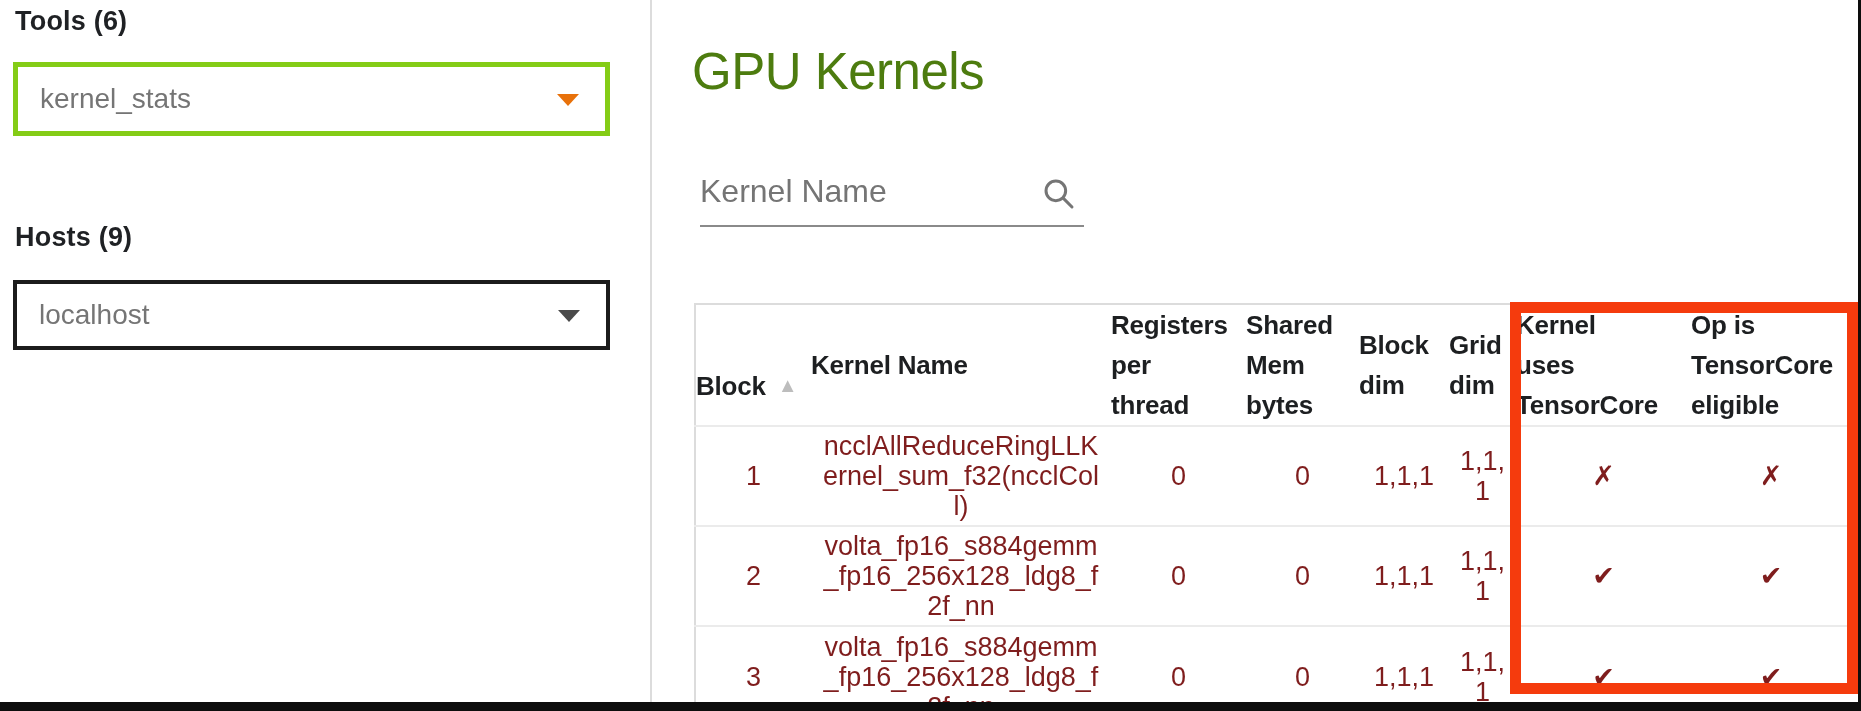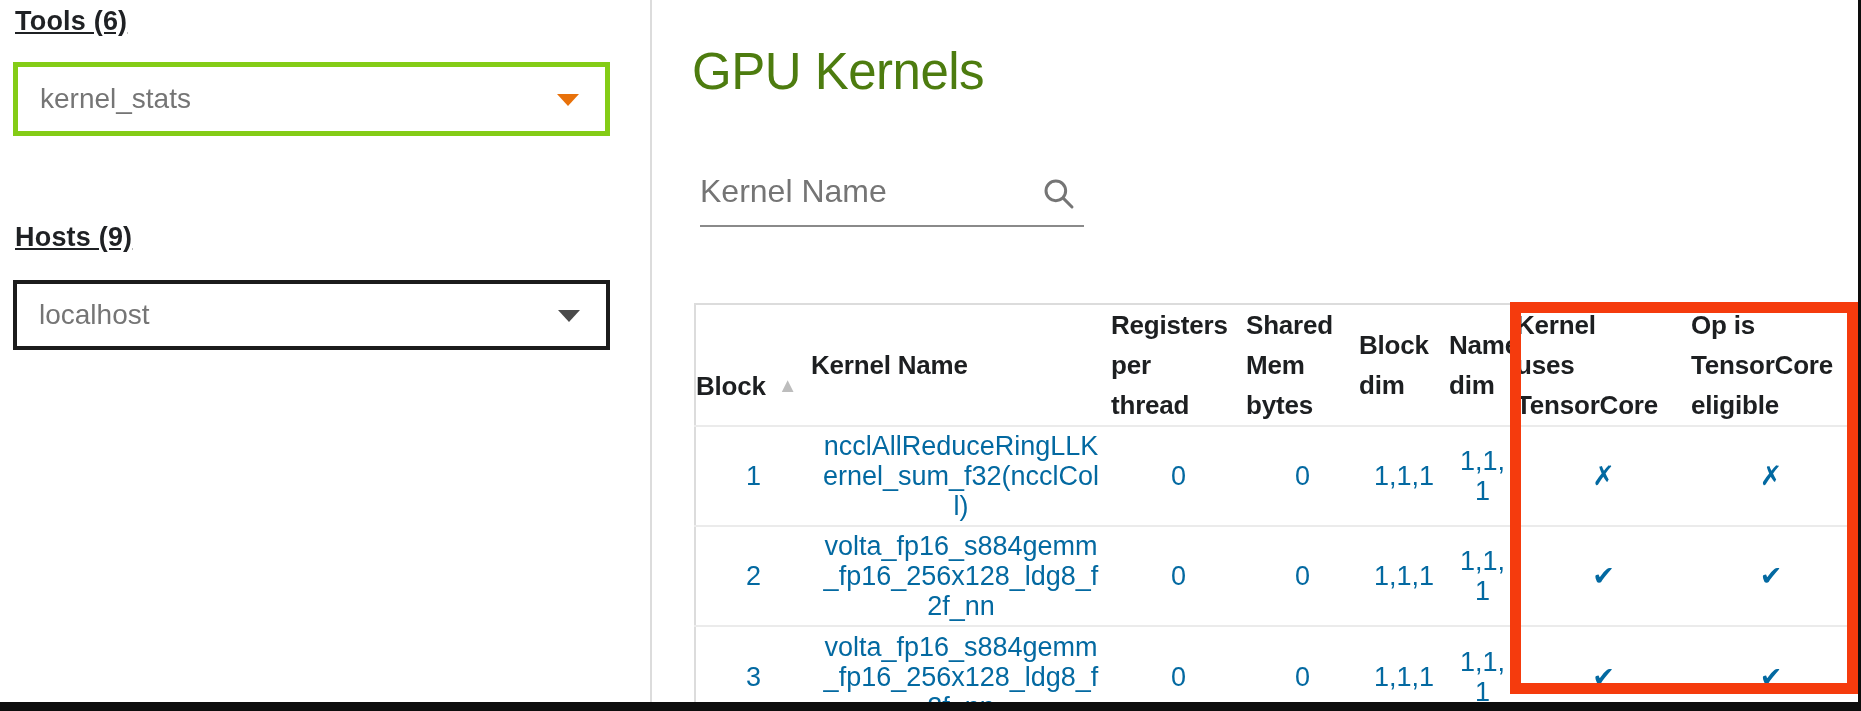--- a/index.html
+++ b/index.html
@@ -5,21 +5,21 @@
   html,body { margin:0; padding:0; background:#ffffff; }
   #screen {
     position:relative; width:1861px; height:711px;
     background:#ffffff; overflow:hidden;
     font-family:"Liberation Sans", sans-serif;
     color:#202124;
   }
   
   .side-label {
     position:absolute; left:15px;
-    font-size:27px; font-weight:bold; color:#1f2124; letter-spacing:0.2px;text-decoration:underline;
+    font-size:27px; font-weight:bold; color:#1f2124; letter-spacing:0.2px;
   }
   #tools-label { top:6px; }
   #hosts-label { top:222px; }
   .select-box {
     position:absolute; left:13px; width:597px; box-sizing:border-box;
     display:flex; align-items:center; background:#fff; cursor:pointer;
   }
   #tools-select { top:62px; height:74px; border:5px solid #84cc16; }
   #hosts-select { top:280px; height:70px; border:4px solid #1c1c1c; }
   .select-text { margin-left:22px; font-size:28px; color:#757575; }
@@ -59,21 +59,21 @@
     border-top:2px solid #dcdcdc; border-left:2px solid #dcdcdc;
   }
   #gk-table thead tr { height:100px; }
   #gk-table tbody tr { height:100px; border-top:2px solid #ebebeb; }
   #gk-table th {
     font-size:26px; font-weight:bold; color:#1d1f21; line-height:40px;
     text-align:left; vertical-align:middle; padding:0;
     white-space:pre-line; letter-spacing:-0.2px; cursor:pointer;
   }
   #gk-table td {
-    font-size:27px; color:#0369a1; line-height:30px;
+    font-size:27px; color:#7f1d1d; line-height:30px;
     text-align:center; vertical-align:middle; padding:0;
     white-space:pre-line;
   }
   td.kernel-cell {
     text-align:left; padding-left:15px; word-break:break-all;
   }
   td.mark-cell { text-align:left; padding-left:16px; font-size:29px; }
   .sort-arrow { font-size:20px; color:#bdbdbd; margin-left:12px; vertical-align:3px; }
   
   #highlight-rect {
@@ -140,21 +140,21 @@
         </th>
         <th>Kernel Name</th>
         <th>Registers
 per
 thread</th>
         <th>Shared
 Mem
 bytes</th>
         <th>Block
 dim</th>
-        <th>Name
+        <th>Grid
 dim</th>
         <th>Kernel
 uses
 TensorCore</th>
         <th>Op is
 TensorCore
 eligible</th>
       </tr>
     </thead>
     <tbody>

